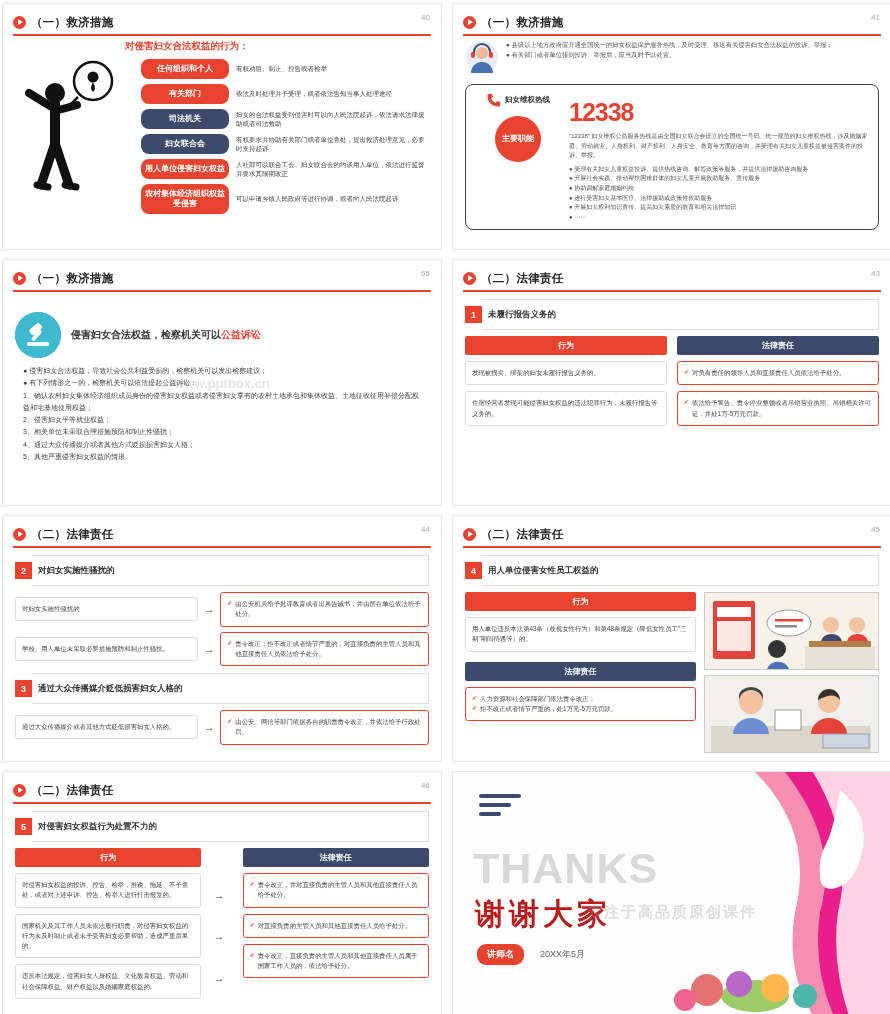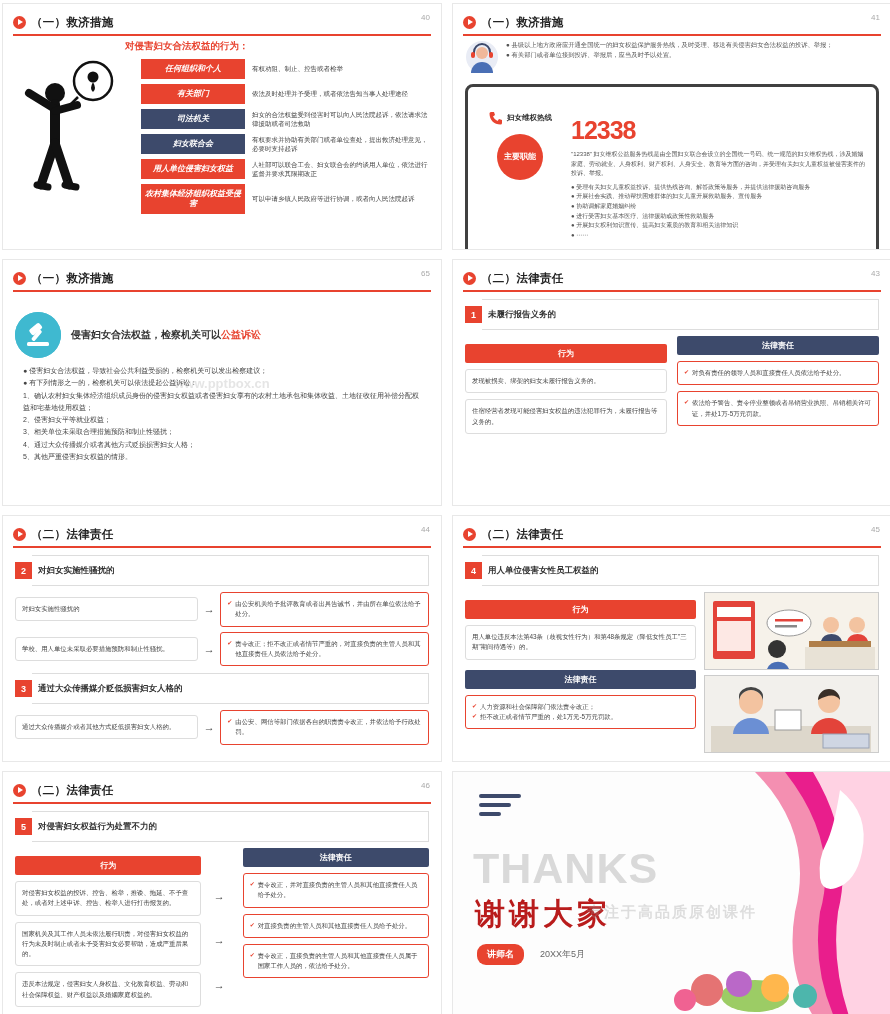--- a/index.html
+++ b/index.html
@@ -76,43 +76,42 @@
   }
   .s1-wrap { display: flex; gap: 8px; }
   .s1-fig { width: 118px; position: relative; }
   .s1-rows { flex: 1; }
   .s1-row { display: flex; align-items: center; margin-bottom: 5px; }
   .s1-tag {
     color: #fff;
     font-size: 8px;
     font-weight: bold;
     padding: 5px 4px;
-    border-radius: 0;
-    width: 104px;
+    border-radius: 8px;
+    width: 88px;
     text-align: center;
     line-height: 1.25;
     flex: none;
-    font-style: italic;
   }
   .s1-txt {
     font-size: 6.5px;
     color: #444;
     line-height: 1.45;
     padding-left: 7px;
   }
   
   .s2-top { display: flex; gap: 7px; padding: 4px 12px 0 12px; }
   .s2-av { width: 34px; flex: none; }
   .s2-h { color: #e8432f; font-size: 9.5px; font-weight: bold; margin-bottom: 3px; }
   .s2-li { font-size: 6.3px; color: #555; line-height: 1.55; }
   .s2-card {
     margin: 6px 12px 0 12px;
-    border: 3px solid #404040;
+    border: 1px solid #404040;
     border-radius: 8px;
-    padding: 23px 8px;
+    padding: 7px 8px;
     display: flex;
     gap: 7px;
   }
   .s2-left { width: 88px; flex: none; text-align: center; }
   .s2-badge {
     font-size: 7.5px; color: #333; font-weight: bold;
   }
   .s2-num {
     color: #e8432f; font-weight: bold; font-size: 25px; letter-spacing: -1px;
   }
@@ -145,21 +144,21 @@
     flex: 1; height: 31px; border: 1px solid #ddd; border-left: none;
     font-size: 8.5px; font-weight: bold; color: #333;
     display: flex; align-items: center; padding-left: 6px;
   }
   .cols { display: flex; gap: 10px; padding: 0 12px; }
   .col { flex: 1; }
   .colhd {
     color: #fff; font-size: 8px; font-weight: bold; text-align: center;
     padding: 4px 0; border-radius: 2px;
   }
-  .hd-red { background: #e8432f; margin-top: 8px; }
+  .hd-red { background: #e8432f; }
   .hd-navy { background: #3d4a6b; }
   .cell {
     border: 1px solid #ddd; border-radius: 3px;
     font-size: 6.4px; color: #444; line-height: 1.6;
     padding: 6px; margin-top: 6px;
   }
   .cell.ck { border-color: #e8432f; }
   .ck-line { display: flex; gap: 3px; align-items: flex-start; }
   .ck-line:before {
     content: "\2714"; color: #e8432f; font-size: 6px; flex: none; line-height: 1.6;

